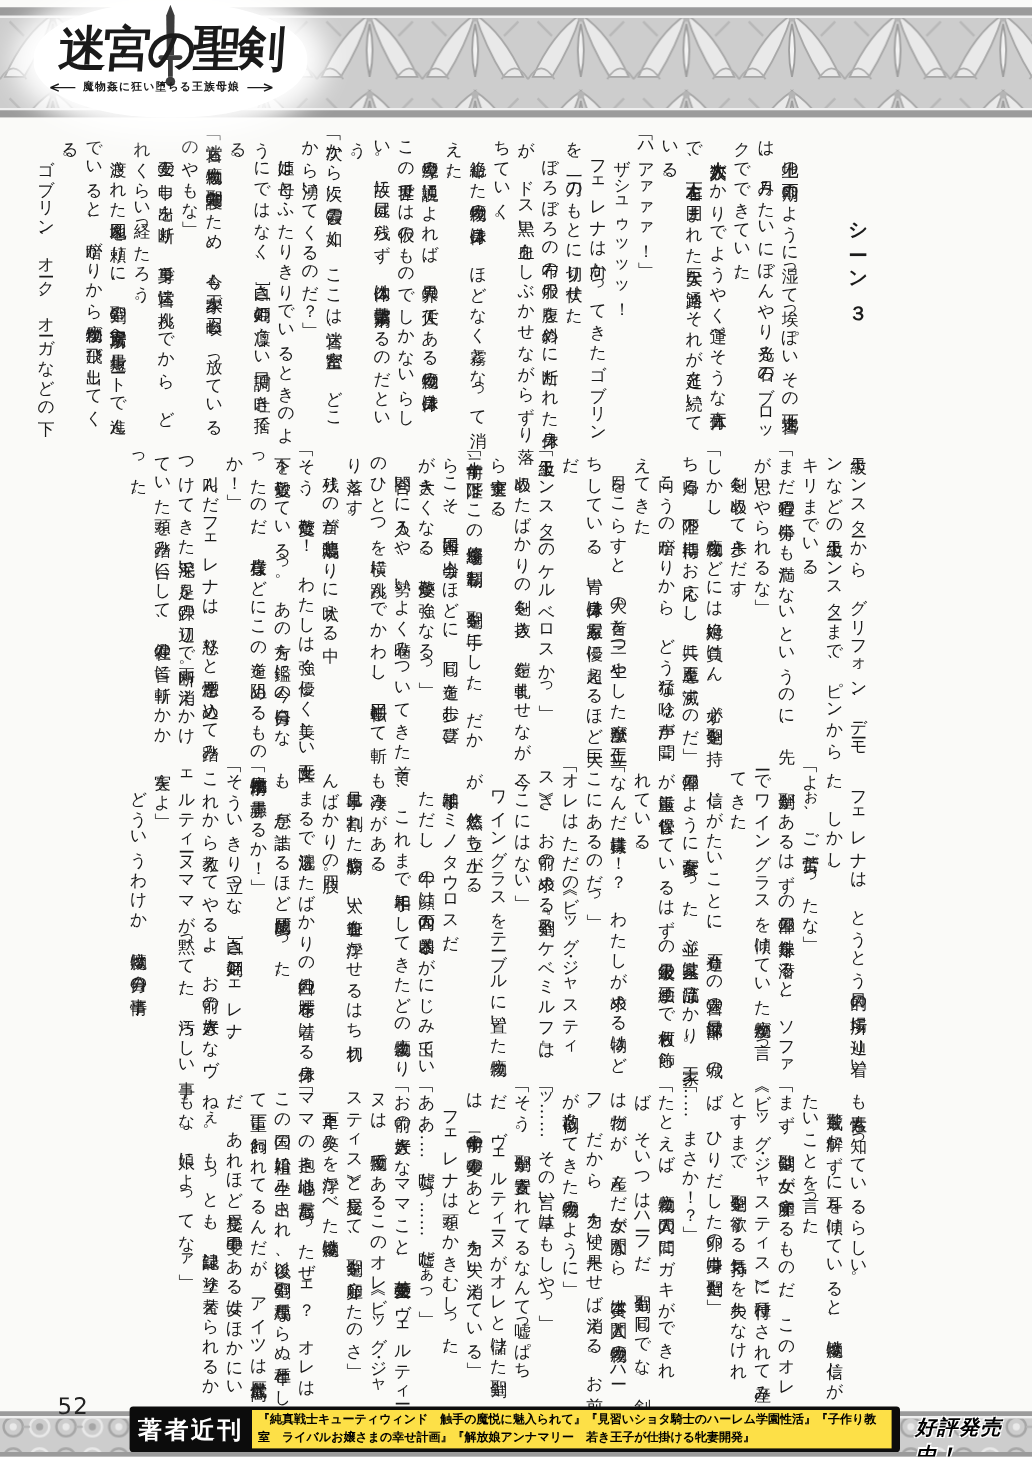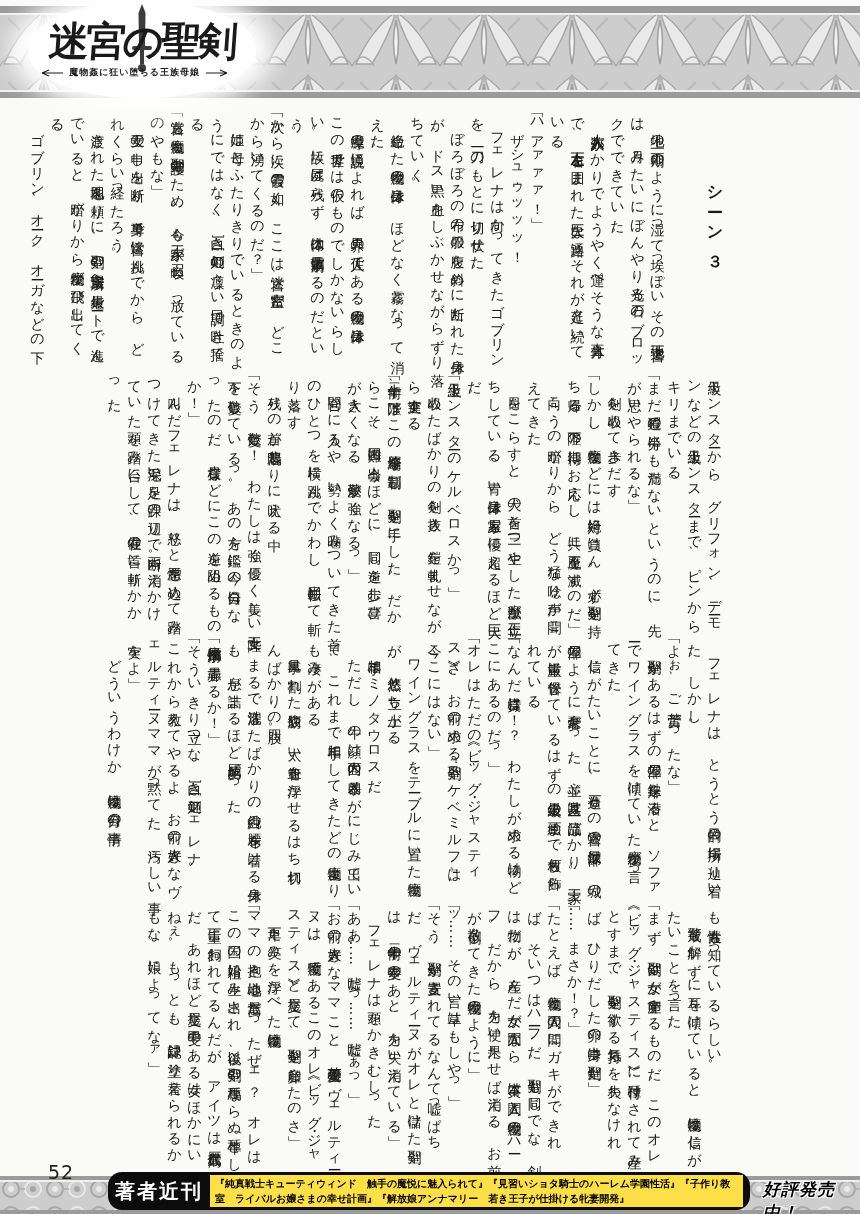--- a/index.html
+++ b/index.html
@@ -53,21 +53,21 @@
   }
   .band-body { display:block; height:100%; }
 
   
   .page-num {
     position:absolute; left:48px; top:1161px; font-size:19px; color:#222;
     font-family:"DejaVu Sans", sans-serif; letter-spacing:1px; z-index:6;
   }
   .footer-bar {
     position:absolute; left:108px; top:1172px; width:642px; height:38px;
-    background:#0c0c0c; border-radius:14px;
+    background:#0c0c0c; border-radius:3px;
     display:flex; align-items:center; gap:7px; padding:3px 7px;
     font-family:"DejaVu Sans", sans-serif; z-index:6;
   }
   .footer-label {
     color:#ffffff; font-size:20px; font-weight:bold; letter-spacing:2px; white-space:nowrap;
   }
   .footer-titles {
     background:#fde047; color:#000; flex:1; height:32px; overflow:hidden;
     font-size:10px; line-height:1.5; padding:1px 5px;
     display:flex; align-items:center; font-weight:bold;

